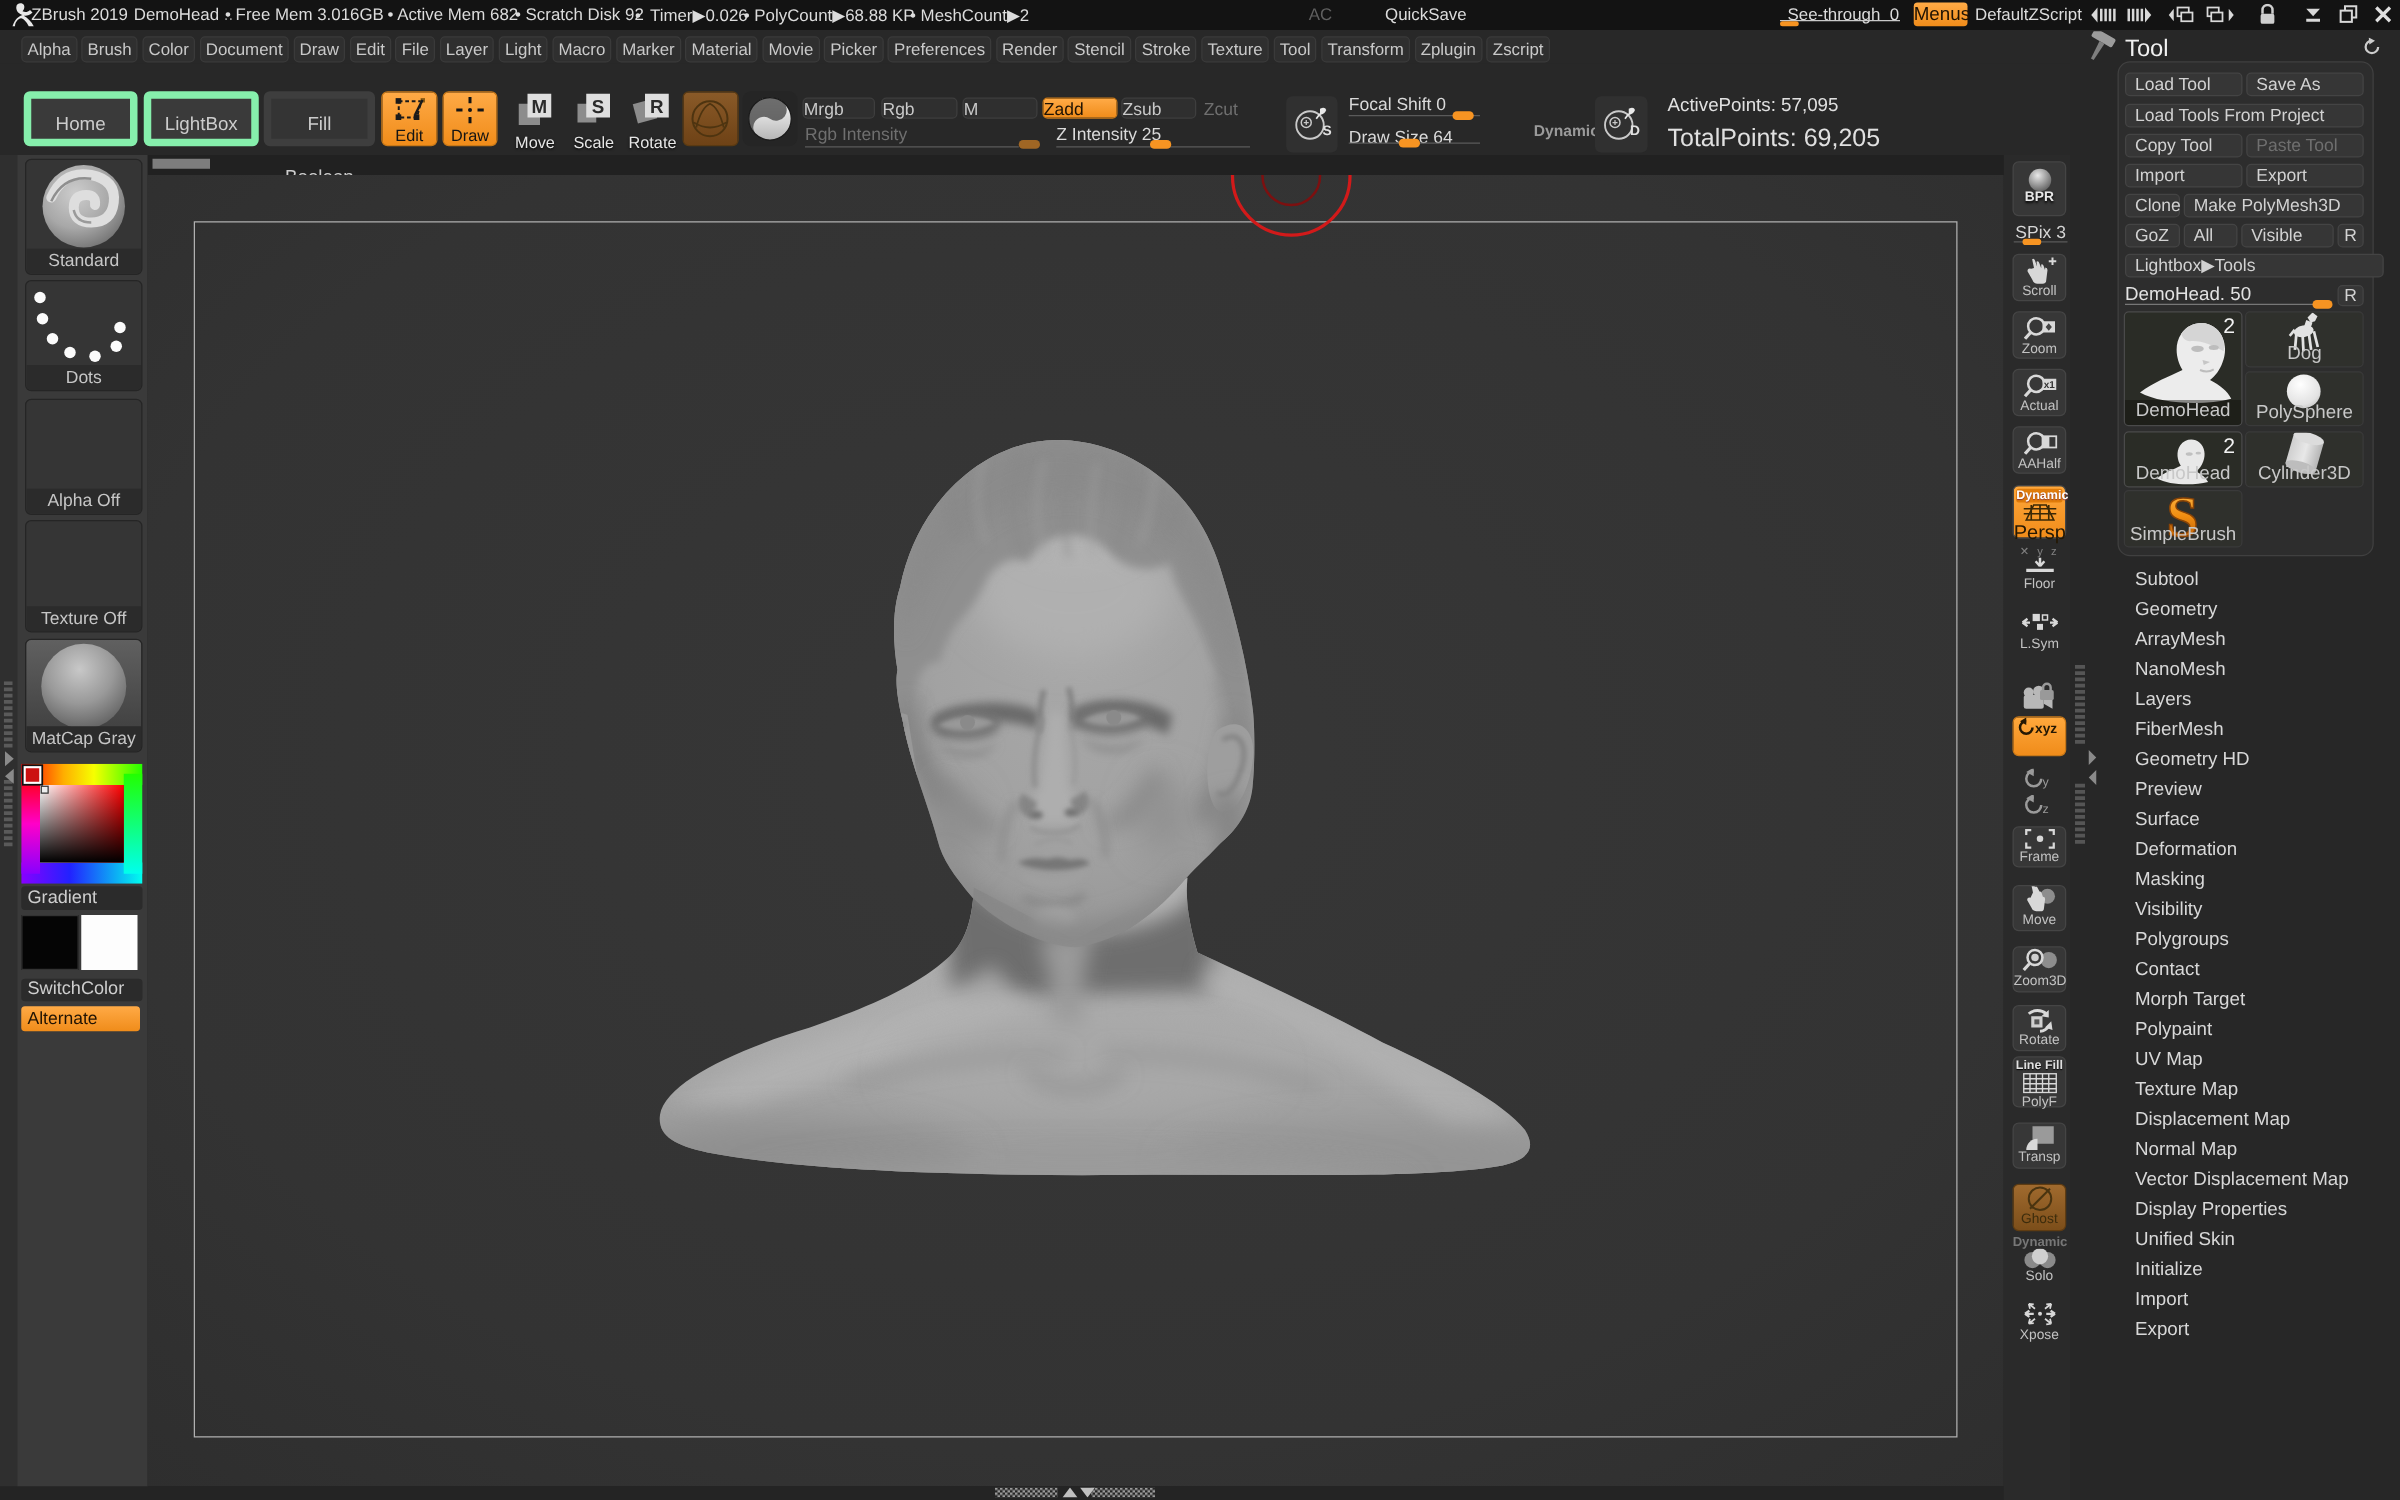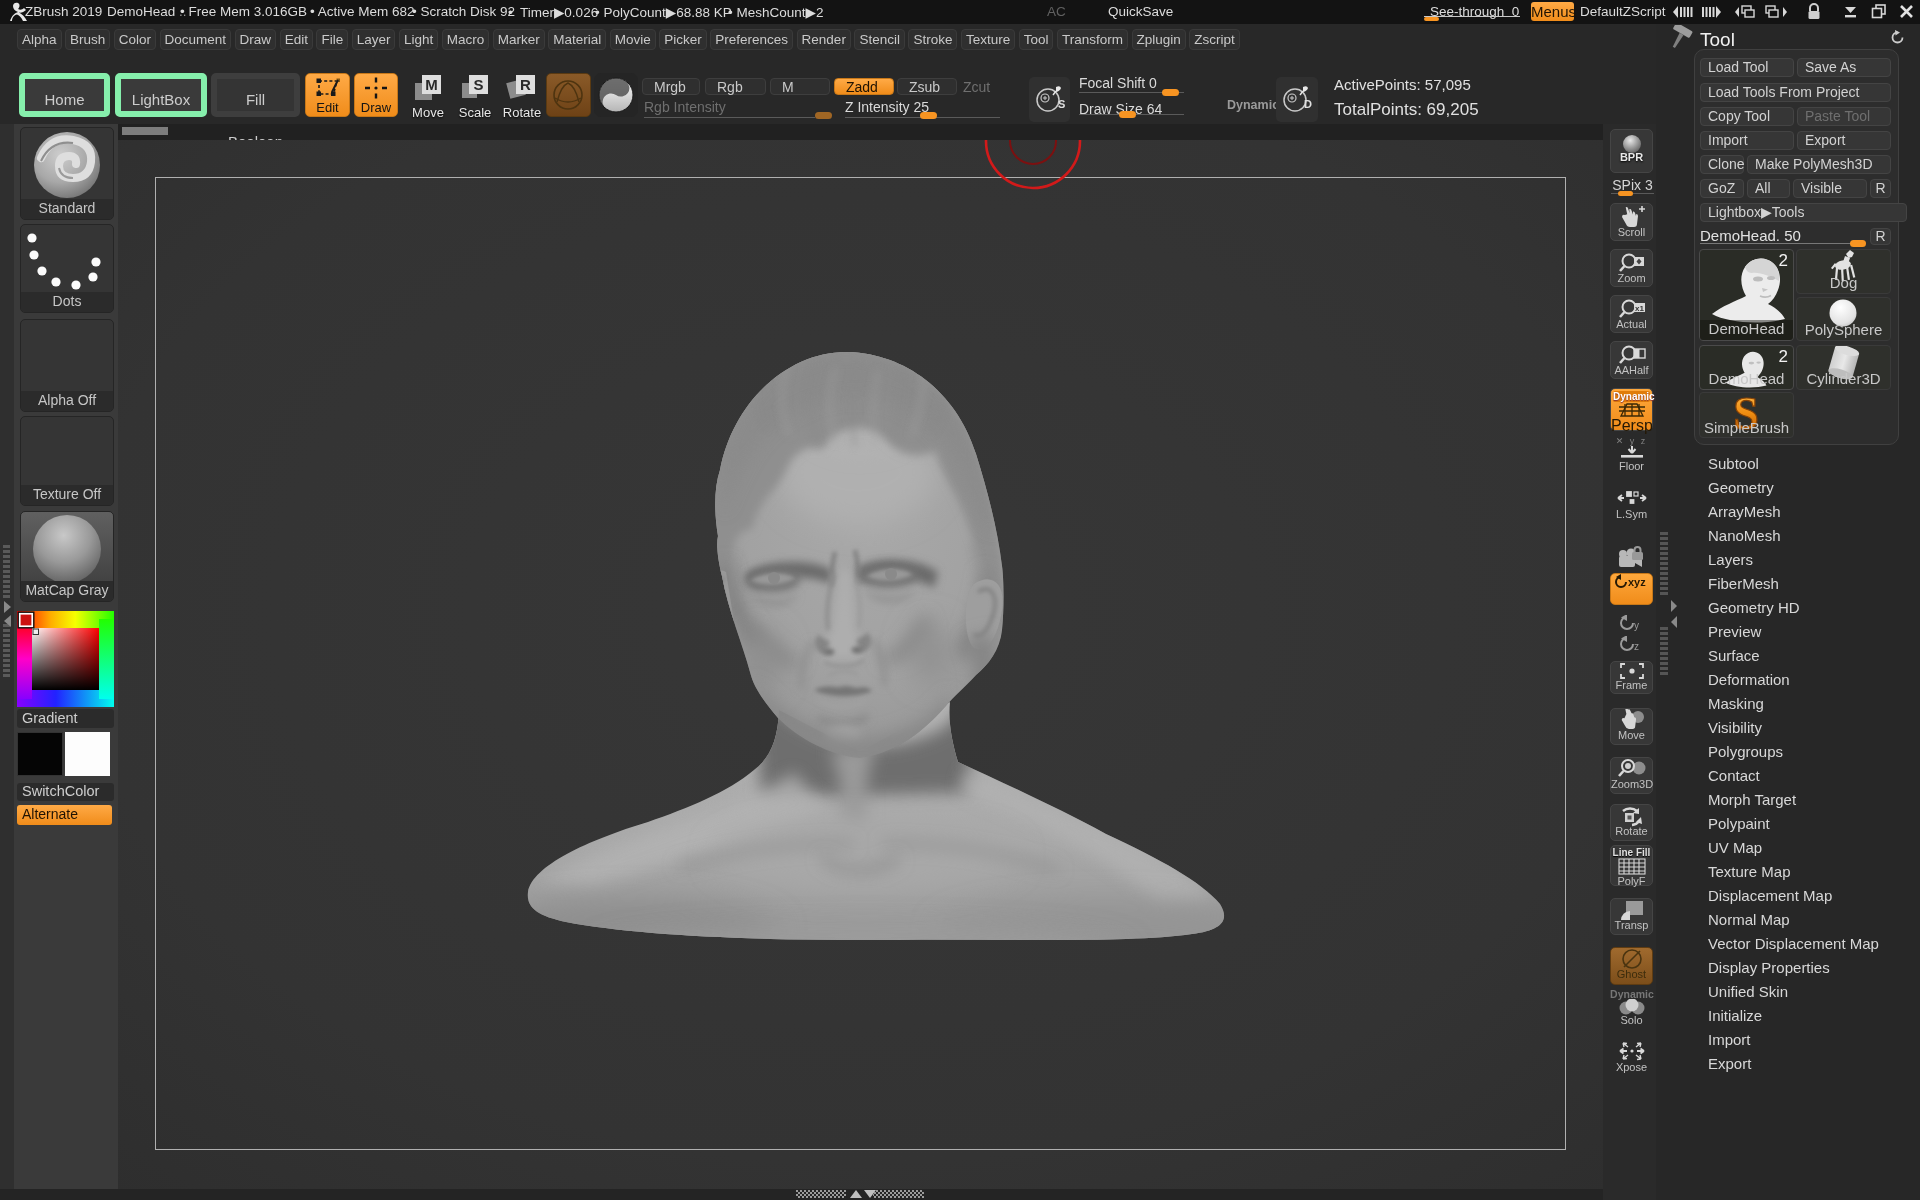--- a/index.html
+++ b/index.html
@@ -4,21 +4,21 @@
 *{margin:0;padding:0;box-sizing:border-box}
 html,body{width:1920px;height:1200px;overflow:hidden;background:#262626;font-family:"Liberation Sans",sans-serif}
 .abs{position:absolute}
 #titlebar{position:absolute;left:0;top:0;width:1920px;height:24px;background:#131313;color:#dcdcdc;font-size:13.5px}
 #titlebar .t{position:absolute;top:4px;white-space:nowrap}
 #menubar{position:absolute;left:0;top:24px;width:1920px;height:27px;background:#282828}
 .mb{height:21px;line-height:20px;padding:0 4px;background:#2f2f2f;border:1px solid #3a3a3a;border-radius:4px;color:#c9c9c9;font-size:13.5px;white-space:nowrap}
 #notif{position:absolute;left:43px;top:52px;color:#e4761c;font-size:15px}
 .tbtn{position:absolute;border-radius:5px;background:#3a3a3a;border:6px solid #86efac;color:#cccccc;font-size:15px;text-align:center}
 .obtn{background:linear-gradient(#ffaa46,#f08c1a);border:1px solid #c87818;color:#1c1c1c}
-.sbtn{position:absolute;border-radius:4px;background:#2f2f2f;border:1px solid #3e3e3e;color:#c9c9c9;font-size:14px;line-height:16px;padding-left:11px}
+.sbtn{position:absolute;border-radius:4px;background:#2f2f2f;border:1px solid #3e3e3e;color:#c9c9c9;font-size:14px;line-height:16px;padding-left:0}
 .slider-track{position:absolute;height:1px;background:#5a5a5a}
 .pill{position:absolute;height:7px;border-radius:3.5px;background:#f79422}
 .dimtext{color:#6f6f6f}
 .icnlbl{position:absolute;color:#e6e6e6;font-size:13px;text-align:center;text-shadow:0 1px 2px #000}
 
 #sidebar{position:absolute;left:0;top:51px;width:118px;height:1135px}
 #sidebar .edge{position:absolute;left:0;top:73px;width:14px;height:1066px;background:#2f2f2f}
 .tile{position:absolute;left:20px;width:94px;background:#353535;border:1px solid #252525;border-radius:5px;overflow:hidden}
 .tile .lbl{position:absolute;left:0;bottom:0;width:100%;height:20px;background:#2b2b2b;color:#c6c6c6;font-size:14px;text-align:center;line-height:19px}
 
@@ -221,21 +221,21 @@
 <div class="abs" style="left:1276px;top:77px;width:42px;height:45px;border-radius:5px;background:#303030">
 <svg width="42" height="45" viewBox="0 0 42 45">
         <circle cx="19" cy="23" r="11" fill="none" stroke="#c9c9c9" stroke-width="1.5"></circle>
         <circle cx="16" cy="21" r="4" fill="none" stroke="#c9c9c9" stroke-width="1.2"></circle>
         <path d="M16 19 v4 M14 21 h4" stroke="#c9c9c9" stroke-width="1"></path>
         <path d="M27 10 q4 -2 5 1 q-1 3 -5 4 z" fill="#e8e8e8"></path>
         <path d="M27 14 L24 18" stroke="#e8e8e8" stroke-width="1.4"></path>
         <text x="28" y="31" font-size="11" font-weight="bold" fill="#e0e0e0" font-family="Liberation Sans">D</text>
       </svg></div>
 <div class="abs" style="left:1334px;top:76px;font-size:15px;color:#e0e0e0">ActivePoints: 57,095</div>
-<div class="abs" style="left:1334px;top:100px;font-size:17px;color:#e0e0e0">TotalPoints: 69,205</div>
+<div class="abs" style="left:1334px;top:100px;font-size:20px;color:#e0e0e0">TotalPoints: 69,205</div>
 </div>
 
 <div id="sidebar">
 <div class="abs" style="left:0;top:73px;width:118px;height:1066px;background:#3a3a3a"></div>
 <div class="edge"></div>
 <svg class="abs" style="left:3px;top:494px" width="10" height="134" viewBox="0 0 10 134">
       <g fill="#5a5a5a">
         <rect y="0" width="7" height="3"></rect>
         <rect y="5" width="7" height="3"></rect>
         <rect y="10" width="7" height="3"></rect>

